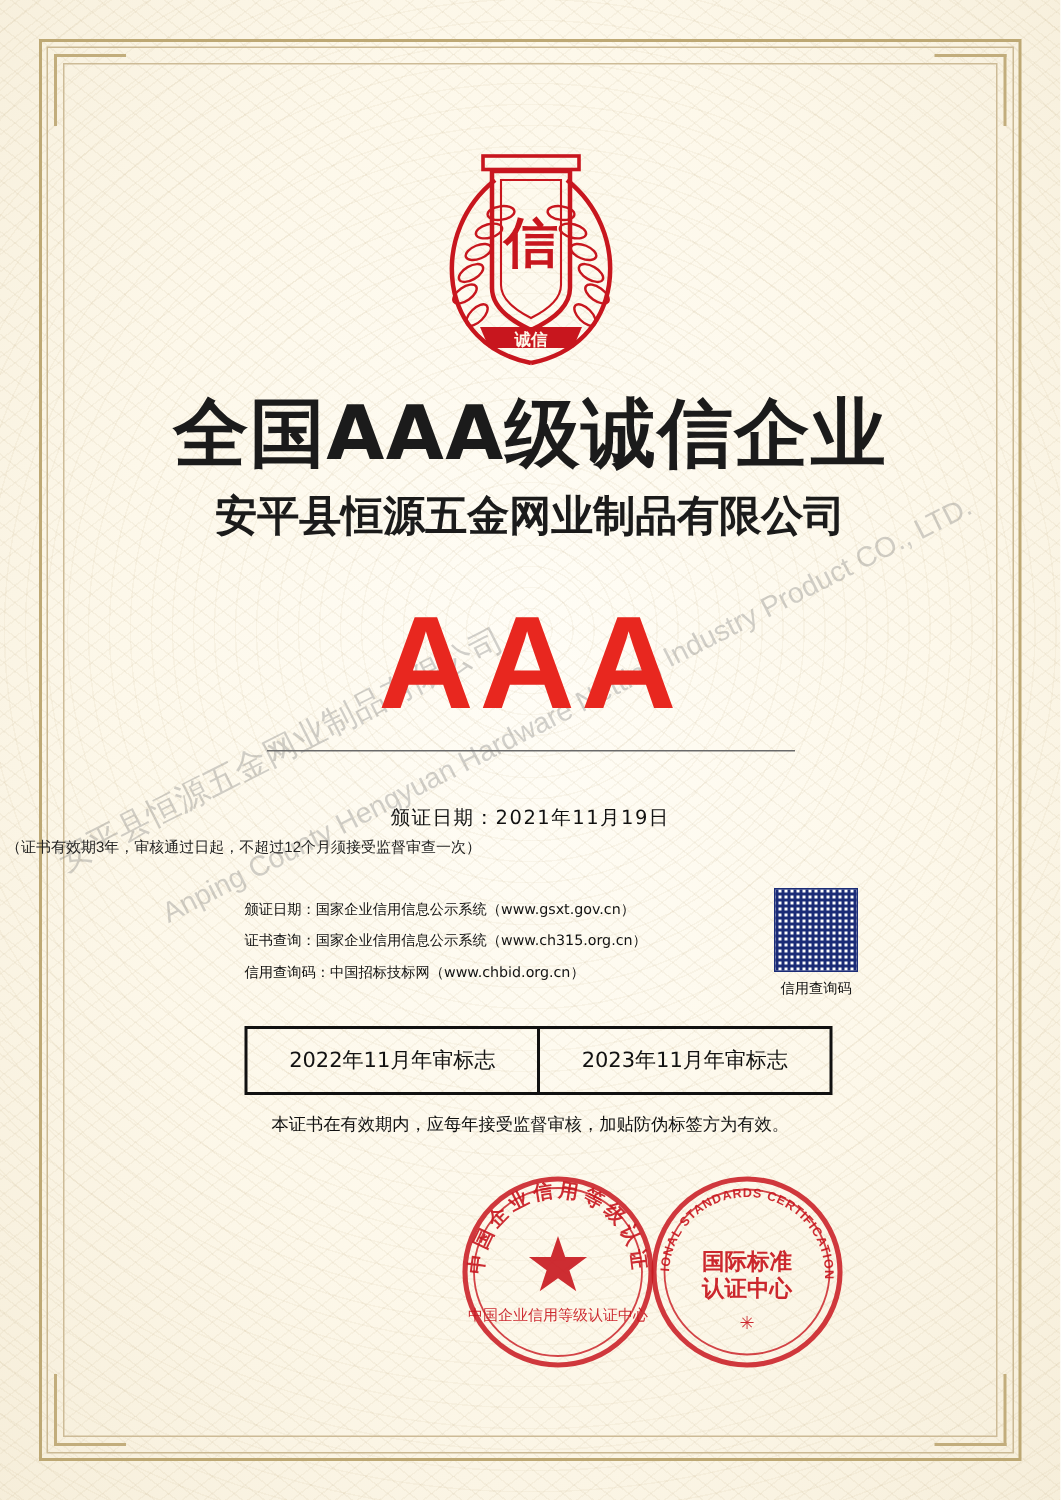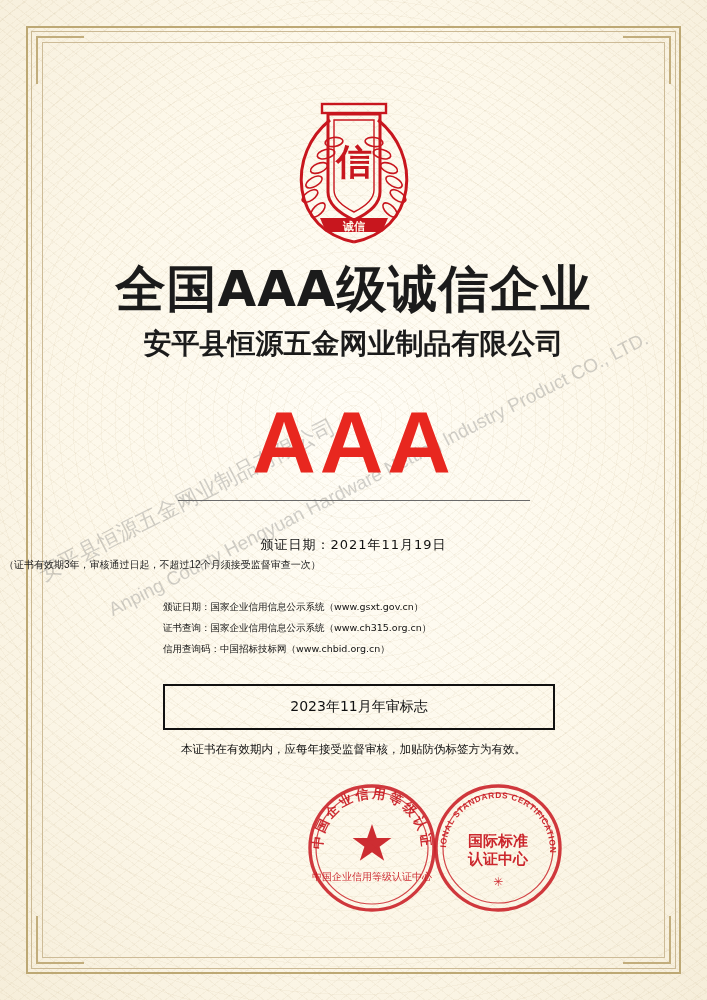--- a/index.html
+++ b/index.html
@@ -351,22 +351,27 @@
 
     <div class="cert-line cert-date">颁证日期：2021年11月19日</div>
     <div class="cert-note">（证书有效期3年，审核通过日起，不超过12个月须接受监督审查一次）</div>
 
     <div class="links">
       <div class="row">颁证日期：国家企业信用信息公示系统（www.gsxt.gov.cn）</div>
       <div class="row">证书查询：国家企业信用信息公示系统（www.ch315.org.cn）</div>
       <div class="row">信用查询码：中国招标技标网（www.chbid.org.cn）</div>
     </div>
 
+    <div class="qr-block">
+      <div class="qr"></div>
+      <div class="qr-label">信用查询码</div>
+    </div>
 
     <div class="annual">
+      <div class="cell">2022年11月年审标志</div>
       <div class="cell">2023年11月年审标志</div>
     </div>
 
     <div class="footnote">本证书在有效期内，应每年接受监督审核，加贴防伪标签方为有效。</div>
 
 
     <div class="seal seal-left">
       <svg viewBox="0 0 132 132" width="132" height="132" aria-hidden="true">
         <defs>
           <path id="arcL" d="M 16 66 A 50 50 0 0 1 116 66"></path>

